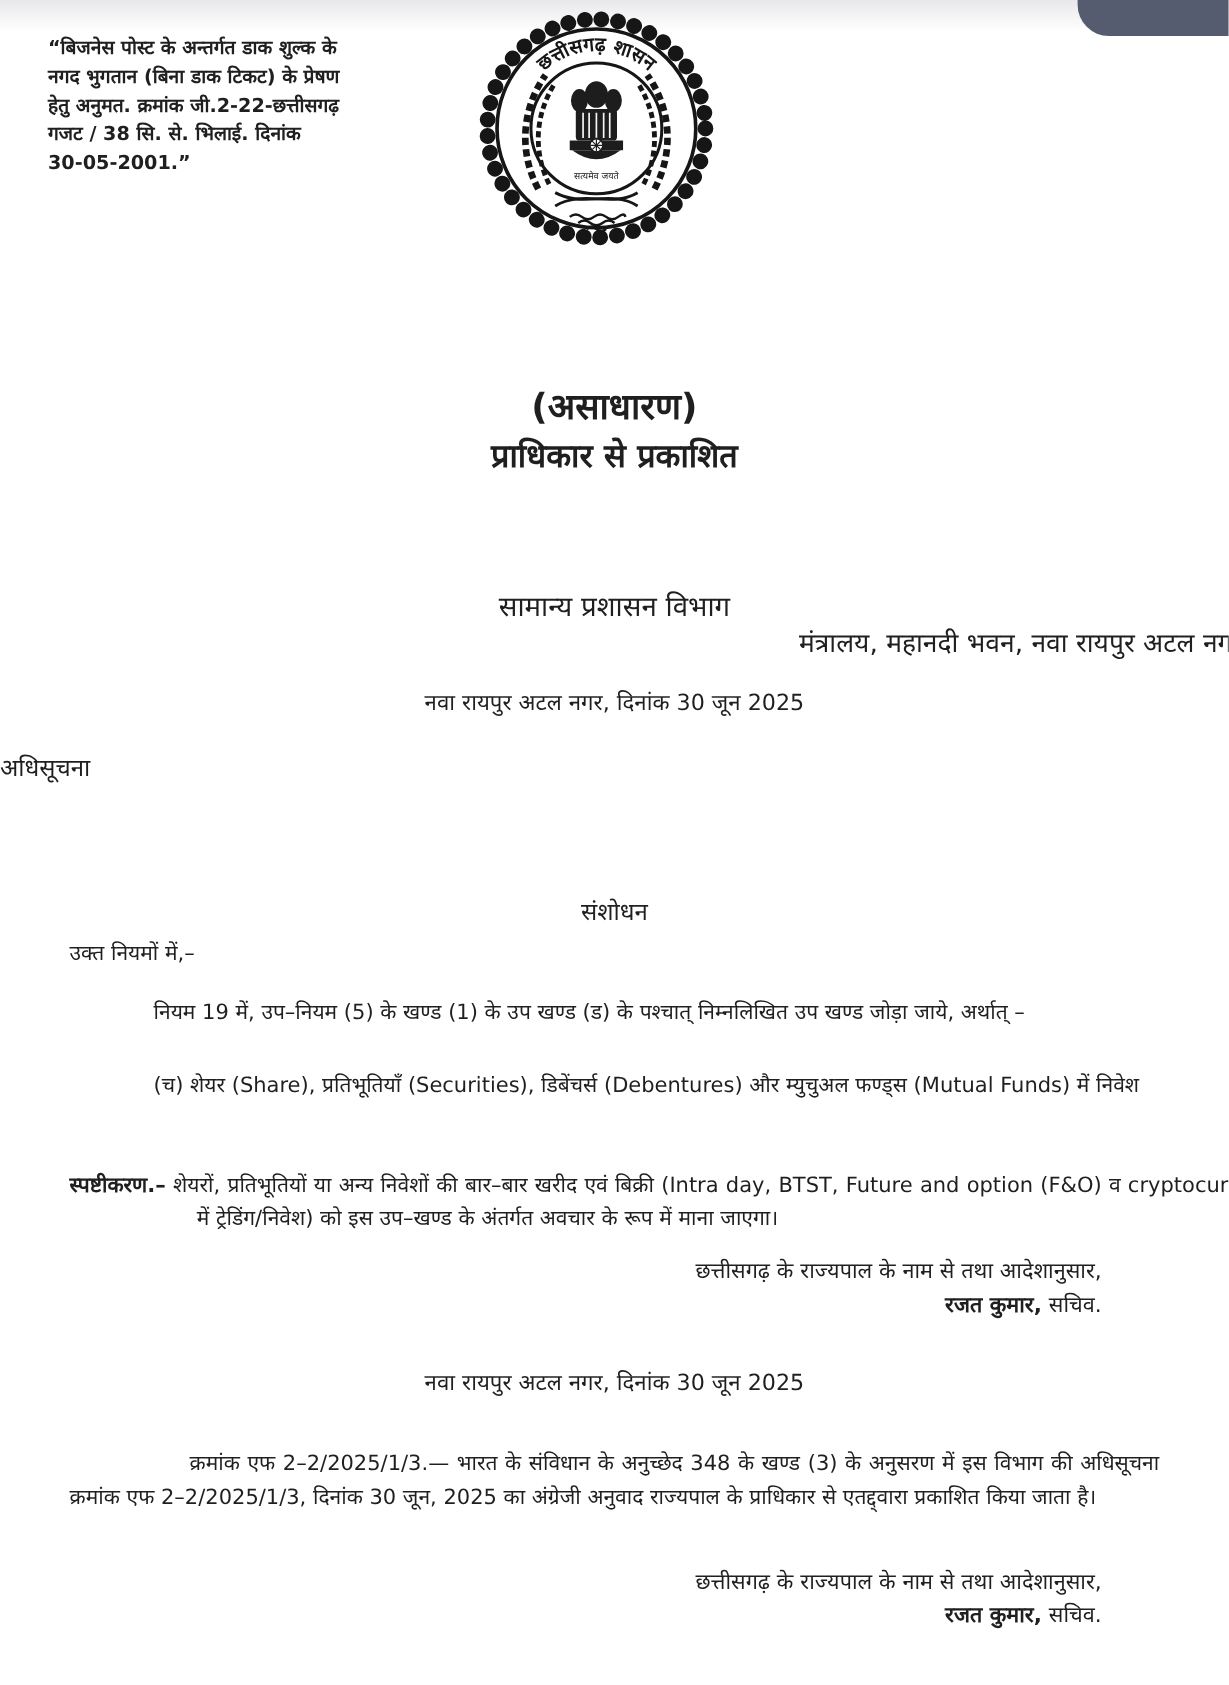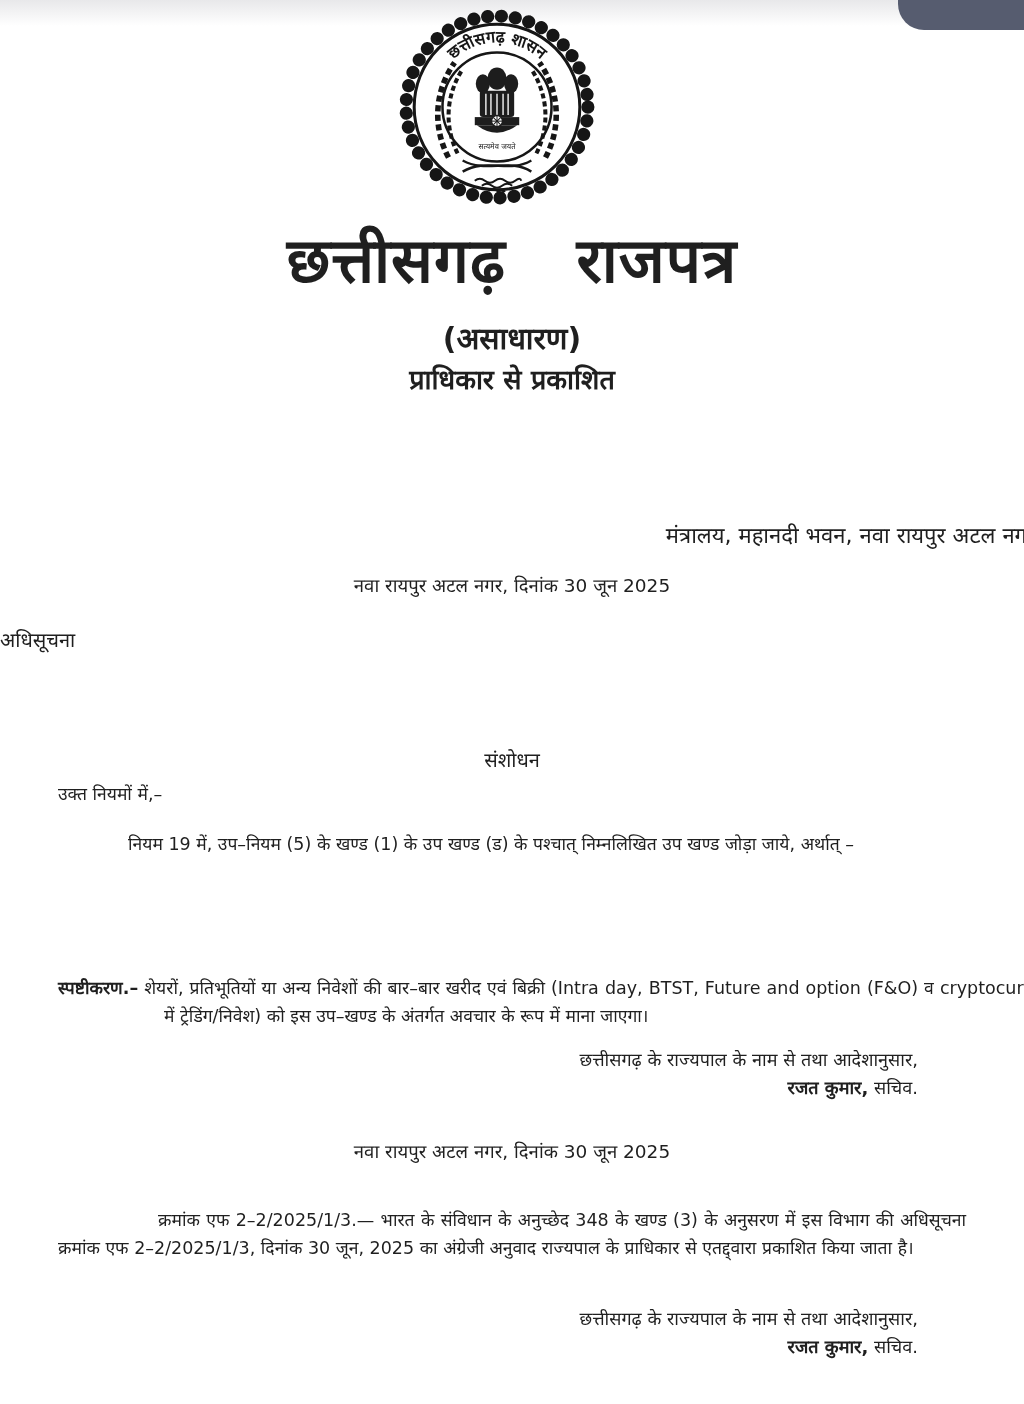--- a/index.html
+++ b/index.html
@@ -94,20 +94,25 @@
   .dateline-2{left:0;top:1138px;width:100%;text-align:center;font-size:18.5px;}
   .para-348{top:1188px;text-indent:100px;}
 </style>
 </head>
 <body>
 
 <div class="page">
 
   <div class="abs corner-overlay" style="background:#565c6f;"></div>
 
+  <div class="abs postal-note pre">“बिजनेस पोस्ट के अन्तर्गत डाक शुल्क के
+नगद भुगतान (बिना डाक टिकट) के प्रेषण
+हेतु अनुमत. क्रमांक जी.2-22-छत्तीसगढ़
+गजट / 38 सि. से. भिलाई. दिनांक
+30-05-2001.”</div>
 
 
   <svg class="abs emblem" viewBox="0 0 200 200">
 
     <circle cx="100" cy="100" r="90" fill="none" stroke="#161616" stroke-width="13" stroke-dasharray="0.1 13.7" stroke-linecap="round"></circle>
     <circle cx="100" cy="100" r="82" fill="none" stroke="#161616" stroke-width="3"></circle>
     <circle cx="100" cy="100" r="54" fill="none" stroke="#161616" stroke-width="2.5"></circle>
 
     <path id="emblem-arc" d="M 36,100 A 64,64 0 0 1 164,100" fill="none"></path>
     <text font-size="16" font-weight="bold" fill="#161616" text-anchor="middle">
@@ -151,38 +156,39 @@
       <path d="M66,153 C90,166 112,150 134,164"></path>
     </g>
 
     <g fill="none" stroke="#161616" stroke-width="2">
       <path d="M78,173 q5,-4 10,0 t10,0 t10,0 t10,0 t6,0"></path>
       <path d="M85,178 q5,-4 10,0 t10,0 t10,0"></path>
       <path d="M92,183 q4,-3.5 8,0 t8,0"></path>
     </g>
   </svg>
 
-  <div class="abs gazette-title">छत्तीसगढ़ राजपत्र</div>
   <div class="abs gazette-subtitle">(असाधारण)</div>
   <div class="abs gazette-publine">प्राधिकार से प्रकाशित</div>
 
 
+  <div class="abs dept-name">सामान्य प्रशासन विभाग</div>
   <div class="abs dept-address">मंत्रालय, महानदी भवन, नवा रायपुर अटल नगर</div>
 
   <div class="abs dateline-1">नवा रायपुर अटल नगर, दिनांक 30 जून 2025</div>
 
   <div class="abs heading-notification">अधिसूचना</div>
 
 
   <div class="abs heading-amendment">संशोधन</div>
 
   <div class="abs in-rules">उक्त नियमों में,–</div>
 
   <p class="abs para para-rule19">नियम 19 में, उप–नियम (5) के खण्ड (1) के उप खण्ड (ड) के पश्चात् निम्नलिखित उप खण्ड जोड़ा जाये, अर्थात् –</p>
 
+  <p class="abs para para-clause">(च) शेयर (Share), प्रतिभूतियाँ (Securities), डिबेंचर्स (Debentures) और म्युचुअल फण्ड्स (Mutual Funds) में निवेश</p>
 
   <p class="abs para para-explanation">
     <span class="bold">स्पष्टीकरण.–</span>
     <span>शेयरों, प्रतिभूतियों या अन्य निवेशों की बार–बार खरीद एवं बिक्री (Intra day, BTST, Future and option (F&amp;O) व cryptocurrency में ट्रेडिंग/निवेश) को इस उप–खण्ड के अंतर्गत अवचार के रूप में माना जाएगा।</span>
   </p>
 
   <div class="abs signature sig-1">
     <div>छत्तीसगढ़ के राज्यपाल के नाम से तथा आदेशानुसार,</div>
     <div>
       <span class="bold">रजत कुमार,</span>

